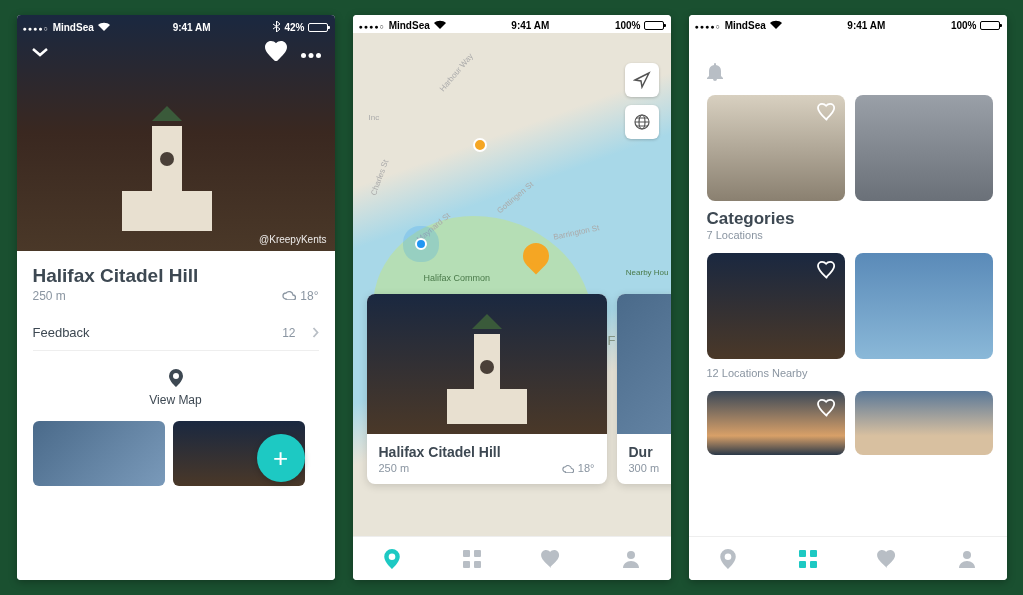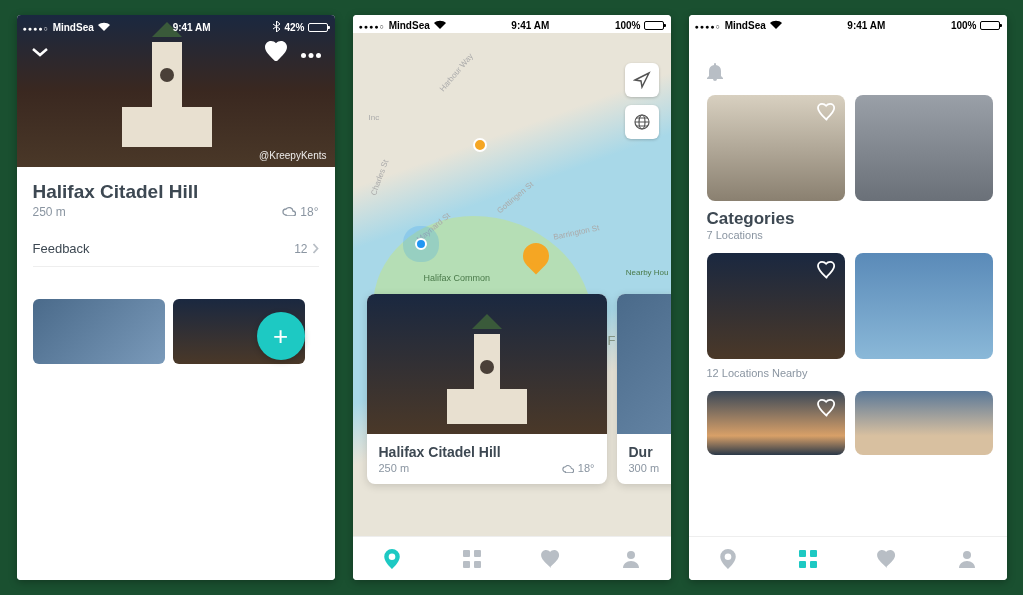--- a/index.html
+++ b/index.html
@@ -11,35 +11,35 @@
   .status-left, .status-right { display: flex; align-items: center; gap: 4px; }
   .dots::before { content: "●●●●○"; letter-spacing: 1px; font-size: 7px; }
   .wifi-icon svg { width: 12px; height: 9px; }
   .bt-icon svg { width: 7px; height: 11px; }
   .battery { display: inline-flex; align-items: center; gap: 2px; }
   .battery-body { width: 20px; height: 9px; border: 1px solid currentColor; border-radius: 2px; position: relative; }
   .battery-body::after { content: ""; position: absolute; right: -3px; top: 2px; width: 2px; height: 3px; background: currentColor; border-radius: 0 1px 1px 0; }
   .battery-fill { height: 100%; background: currentColor; }
 
   
-  .hero { height: 152px; background: linear-gradient(180deg, #1a2840 0%, #3a2820 50%, #4a3828 100%); position: relative; }
+  .hero { height: 236px; background: linear-gradient(180deg, #1a2840 0%, #3a2820 50%, #4a3828 100%); position: relative; }
   .hero-building { position: absolute; bottom: 20px; left: 50%; transform: translateX(-60%); }
   .hero-credit { position: absolute; bottom: 6px; right: 8px; color: #fff; font-size: 10px; opacity: 0.9; }
   .nav-icons { position: absolute; top: 26px; left: 0; right: 0; display: flex; justify-content: space-between; padding: 0 14px; }
   .nav-left, .nav-right { display: flex; align-items: center; gap: 14px; }
   .icon-btn { color: #fff; cursor: pointer; }
   .content { flex: 1; background: #fff; padding: 14px 16px; overflow: hidden; }
   .title { font-size: 19px; font-weight: 600; color: #3d4852; margin-bottom: 2px; }
   .subinfo { display: flex; justify-content: space-between; color: #8a95a1; font-size: 12px; margin-bottom: 12px; }
   .subinfo-right { display: flex; align-items: center; gap: 4px; }
   .desc { color: #3d4852; font-size: 12px; line-height: 1.5; margin-bottom: 14px; }
   .more { color: #8a95a1; }
   .feedback-row { display: flex; justify-content: space-between; align-items: center; padding: 10px 0; border-bottom: 1px solid #eee; }
   .feedback-label { color: #3d4852; font-size: 13px; font-weight: 500; text-align: center; }
-  .feedback-count { display: flex; align-items: center; gap: 4px; color: #8a95a1; font-size: 12px; }
+  .feedback-count { display: flex; align-items: center; gap: 16px; color: #8a95a1; font-size: 12px; }
   .actions { display: flex; padding: 18px 0 14px; }
   .action-btn { flex: 1; text-align: center; color: #3d4852; font-size: 12px; font-weight: 500; cursor: pointer; }
   .action-btn svg { display: block; margin: 0 auto 6px; }
   .thumbs { display: flex; gap: 8px; position: relative; }
   .thumb { width: 132px; height: 65px; border-radius: 6px; background: linear-gradient(135deg, #4a6a8a, #7a9aba); }
   .thumb.night { background: linear-gradient(180deg, #1a2840, #4a3828); }
   .fab { position: absolute; right: 14px; bottom: 4px; width: 48px; height: 48px; border-radius: 50%; background: #1dc9c3; display: flex; align-items: center; justify-content: center; color: #fff; font-size: 26px; font-weight: 300; cursor: pointer; box-shadow: 0 2px 6px rgba(0,0,0,0.2); }
 
   
   .map-area { flex: 1; position: relative; background: linear-gradient(160deg, #e8e4d8 0%, #e8e4d8 25%, #a8d8e8 35%, #a8d8e8 60%, #e8e4d8 70%); overflow: hidden; }
@@ -149,20 +149,26 @@
     <div class="feedback-row">
       <span class="feedback-label">Feedback</span>
       <span class="feedback-count">
         <span>12</span>
         <svg width="7" height="11" viewBox="0 0 7 11" fill="none" stroke="#b8bec5" stroke-width="1.8">
             <path d="M1.5 1l4 4.5-4 4.5"></path>
           </svg>
       </span>
     </div>
     <div class="actions">
+      <div class="action-btn">
+        <svg width="14" height="18" viewBox="0 0 14 18" fill="#3d4852">
+            <path d="M7 0a7 7 0 017 7c0 5-7 11-7 11S0 12 0 7a7 7 0 017-7zm0 4a3 3 0 100 6 3 3 0 000-6z"></path>
+          </svg>
+        <span>View Map</span>
+      </div>
     </div>
     <div class="thumbs">
       <div class="thumb"></div>
       <div class="thumb night"></div>
       <div class="fab">+</div>
     </div>
   </div>
 </div>
 
 <div class="phone">

